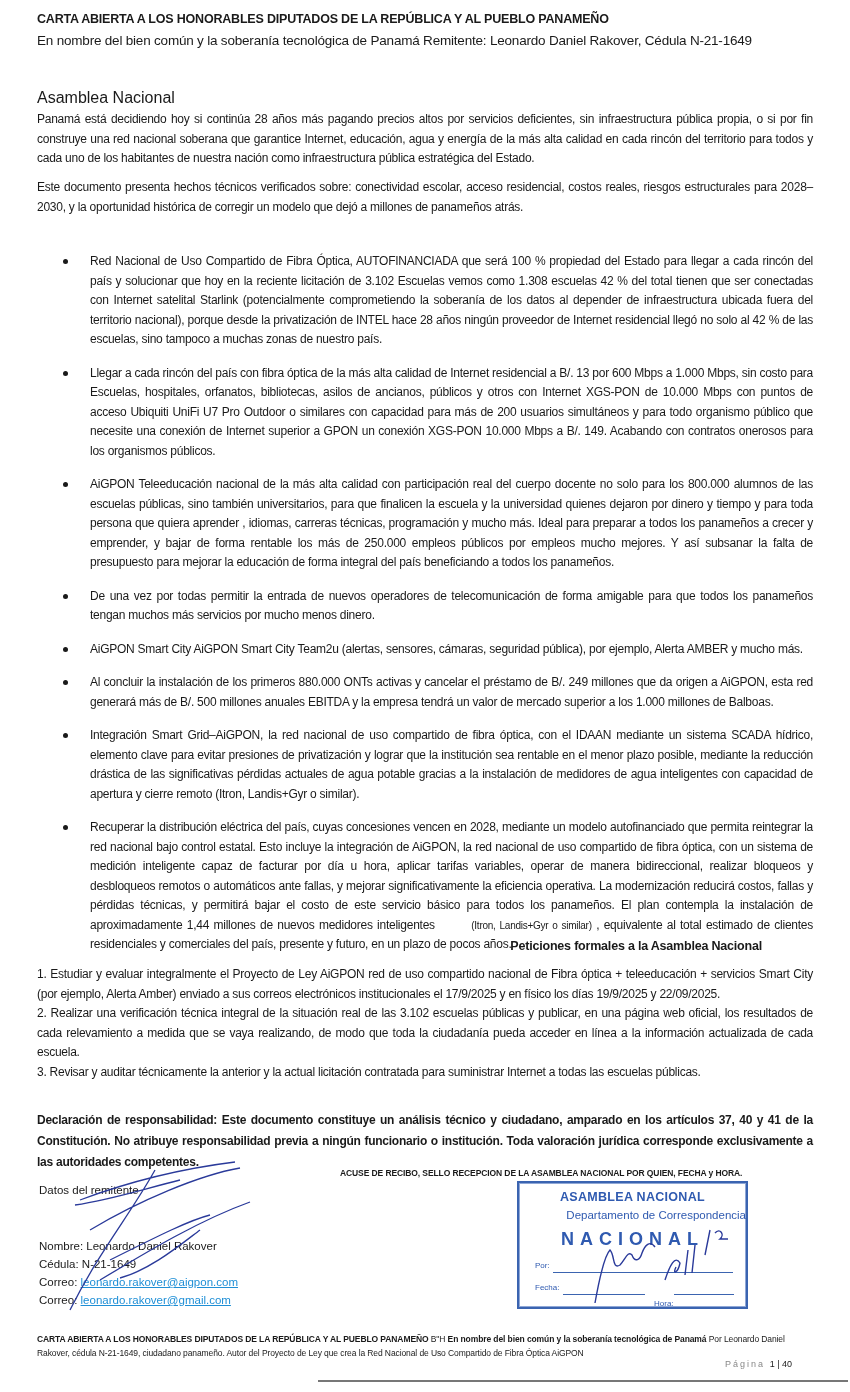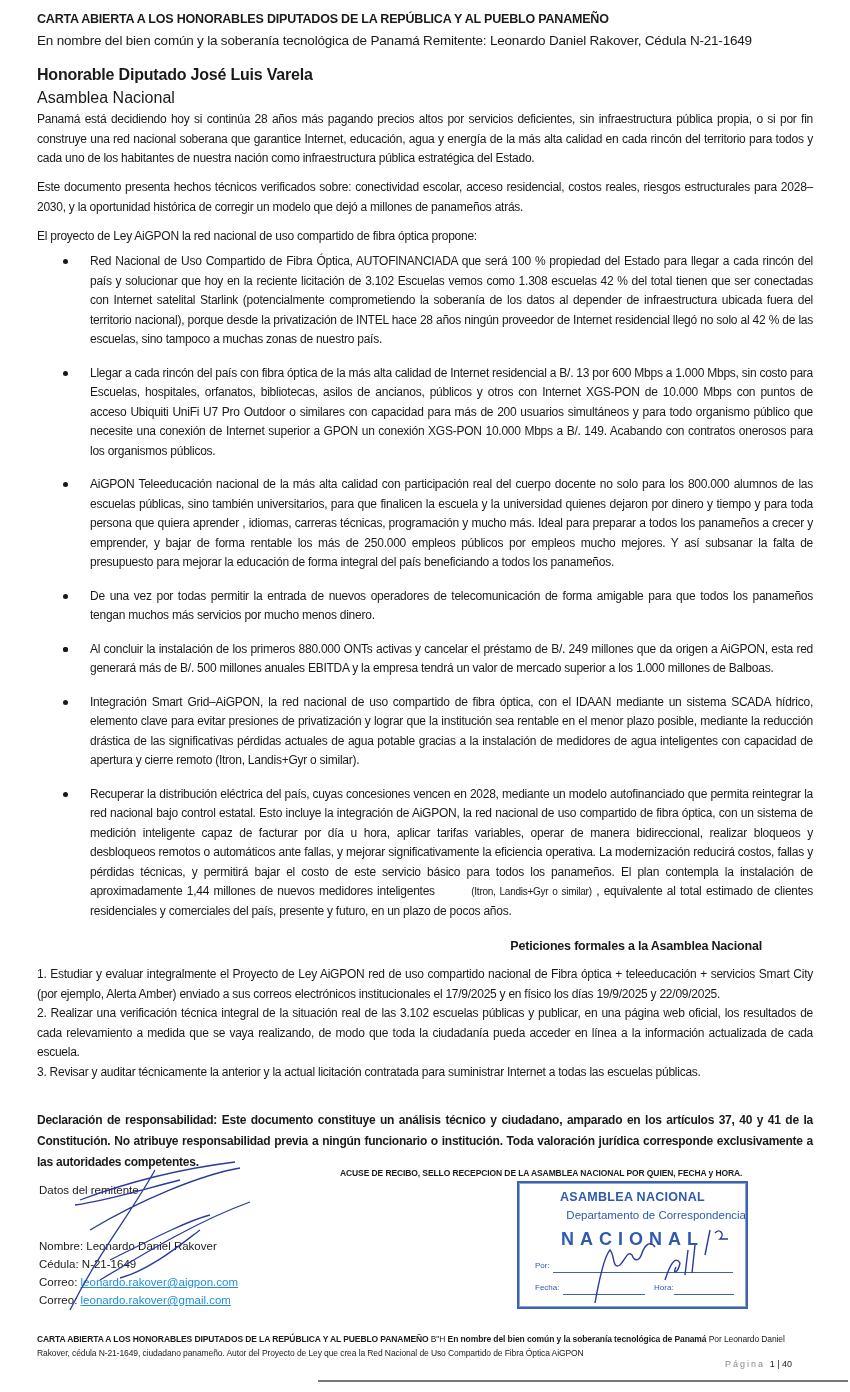--- a/index.html
+++ b/index.html
@@ -27,51 +27,49 @@
     .sender a { color: #1f8fd6; text-decoration: underline; }
     .ack { position: absolute; left: 340px; top: 1168px; font-size: 8.5px; font-weight: bold; letter-spacing: -0.1px; }
     .stamp { position: absolute; left: 517px; top: 1181px; width: 227px; height: 124px; border: 2px solid #3b64b0; box-shadow: inset 0 0 0 1px #8fa7d6; color: #2f5ab0; font-family: "Liberation Sans", sans-serif; }
     .stamp .s1 { position: absolute; top: 7px; left: 0; width: 100%; text-align: center; font-size: 12.5px; font-weight: bold; letter-spacing: 0.3px; }
     .stamp .s2 { position: absolute; top: 26px; left: 0; width: 100%; text-align: right; font-size: 11.5px; }
     .stamp .s3 { position: absolute; top: 46px; left: 0; width: 100%; text-align: center; font-size: 18px; font-weight: bold; letter-spacing: 6px; }
     .stamp .s4 { position: absolute; top: 78px; left: 16px; font-size: 8px; }
     .stamp .line1 { position: absolute; top: 89px; left: 34px; width: 180px; border-bottom: 1px solid #3b64b0; }
     .stamp .s5 { position: absolute; top: 100px; left: 16px; font-size: 8px; }
     .stamp .line2 { position: absolute; top: 111px; left: 44px; width: 82px; border-bottom: 1px solid #3b64b0; }
-    .stamp .s6 { position: absolute; top: 100px; left: 135px; font-size: 8px; }
+    .stamp .s6 { position: absolute; top: 116px; left: 135px; font-size: 8px; }
     .stamp .line3 { position: absolute; top: 111px; left: 155px; width: 60px; border-bottom: 1px solid #3b64b0; }
     .signature { position: absolute; left: 60px; top: 1160px; width: 200px; height: 155px; pointer-events: none; }
     .stamp-sig { position: absolute; left: 580px; top: 1225px; width: 160px; height: 80px; pointer-events: none; }
     .footer { position: absolute; left: 37px; top: 1332px; width: 776px; font-size: 8.5px; line-height: 14px; letter-spacing: -0.1px; }
     .footer b { font-weight: bold; }
     .pager { position: absolute; right: 58px; top: 1359px; font-size: 9px; color: #888; letter-spacing: 2px; }
     .pager .num { color: #1a1a1a; letter-spacing: 0; }
     .bottom-rule { position: absolute; left: 318px; top: 1380px; width: 530px; border-bottom: 2px solid #777; }
   </style>
 </head>
 <body>
 
 <div class="page">
 
   <div class="header-title">CARTA ABIERTA A LOS HONORABLES DIPUTADOS DE LA REPÚBLICA Y AL PUEBLO PANAMEÑO</div>
   <div class="header-sub">En nombre del bien común y la soberanía tecnológica de Panamá Remitente: Leonardo Daniel Rakover, Cédula N-21-1649</div>
 
-  <div class="recipient-name">Honorable Diputado José Luis Varela</div>
   <div class="recipient-org">Asamblea Nacional</div>
 
   <div class="body p1">Panamá está decidiendo hoy si continúa 28 años más pagando precios altos por servicios deficientes, sin infraestructura pública propia, o si por fin construye una red nacional soberana que garantice Internet, educación, agua y energía de la más alta calidad en cada rincón del territorio para todos y cada uno de los habitantes de nuestra nación como infraestructura pública estratégica del Estado.</div>
   <div class="body p2">Este documento presenta hechos técnicos verificados sobre: conectividad escolar, acceso residencial, costos reales, riesgos estructurales para 2028–2030, y la oportunidad histórica de corregir un modelo que dejó a millones de panameños atrás.</div>
-  <div class="body p3">El proyecto de Ley AiGPON la red nacional de uso compartido de fibra óptica propone:</div>
 
   <ul class="bullets">
     <li><span class="dot"></span><span>Red Nacional de Uso Compartido de Fibra Óptica, AUTOFINANCIADA que será 100 % propiedad del Estado para llegar a cada rincón del país y solucionar que  hoy en la reciente licitación de 3.102 Escuelas vemos como 1.308 escuelas 42 % del total tienen que ser conectadas con Internet satelital Starlink (potencialmente comprometiendo la soberanía de los datos al depender de infraestructura ubicada fuera del territorio nacional), porque desde la privatización de INTEL hace 28 años ningún proveedor de Internet residencial llegó no solo al 42 % de las escuelas, sino tampoco a muchas zonas de nuestro país.</span></li>
     <li><span class="dot"></span><span>Llegar a cada rincón del país con fibra óptica de la más alta calidad de Internet residencial a B/. 13 por  600 Mbps a 1.000 Mbps, sin costo para Escuelas, hospitales, orfanatos, bibliotecas, asilos de ancianos, públicos y otros con Internet XGS-PON de 10.000 Mbps con puntos de acceso Ubiquiti UniFi U7 Pro Outdoor o similares con capacidad para más de 200 usuarios simultáneos y para todo organismo público que necesite una conexión de Internet superior a GPON un conexión  XGS-PON 10.000 Mbps a B/. 149. Acabando con contratos onerosos para los organismos públicos.</span></li>
     <li><span class="dot"></span><span>AiGPON Teleeducación nacional de la más alta calidad con participación real del cuerpo docente no solo para los 800.000 alumnos de las escuelas públicas, sino también universitarios, para que finalicen la escuela y la universidad quienes dejaron por dinero y tiempo y para toda persona que quiera aprender , idiomas, carreras técnicas, programación y mucho más. Ideal para preparar a todos los panameños a crecer y emprender, y  bajar de forma rentable los más de 250.000 empleos públicos por empleos mucho mejores. Y así subsanar la falta de presupuesto para mejorar la educación de forma integral del país beneficiando a todos los panameños.</span></li>
     <li><span class="dot"></span><span>De una vez por todas permitir la entrada de nuevos operadores de telecomunicación de forma amigable para que todos los panameños tengan muchos más servicios por mucho menos dinero.</span></li>
-    <li><span class="dot"></span></li>
+    <li><span class="dot"></span><span>AiGPON Smart City AiGPON Smart City  Team2u (alertas, sensores, cámaras, seguridad pública), por ejemplo, Alerta AMBER y mucho más.</span></li>
     <li><span class="dot"></span><span>Al concluir la instalación de los primeros 880.000 ONTs activas y cancelar el préstamo de B/. 249 millones que da origen a AiGPON, esta red generará más de B/. 500 millones anuales EBITDA y la empresa tendrá un valor de mercado superior a los 1.000 millones de Balboas.</span></li>
     <li><span class="dot"></span><span>Integración Smart Grid–AiGPON, la red nacional de uso compartido de fibra óptica, con el IDAAN mediante un sistema SCADA hídrico, elemento clave para evitar presiones de privatización y lograr que la institución sea rentable en el menor plazo posible, mediante la reducción drástica de las significativas pérdidas actuales de agua potable gracias a la instalación de medidores de agua inteligentes con capacidad de apertura y cierre remoto (Itron, Landis+Gyr o similar).</span></li>
     <li><span class="dot"></span><span>Recuperar la distribución eléctrica del país, cuyas concesiones vencen en 2028, mediante un modelo autofinanciado que permita reintegrar la red nacional bajo control estatal. Esto incluye la integración de AiGPON, la red nacional de uso compartido de fibra óptica, con un sistema de medición inteligente capaz de facturar por día u hora, aplicar tarifas variables, operar de manera bidireccional, realizar bloqueos y desbloqueos remotos o automáticos ante fallas, y mejorar significativamente la eficiencia operativa. La modernización reducirá costos, fallas y pérdidas técnicas, y permitirá bajar el costo de este servicio básico para todos los panameños. El plan contempla la instalación de aproximadamente 1,44 millones de nuevos medidores inteligentes </span><span class="small-inline">(Itron, Landis+Gyr o similar)</span><span> , equivalente al total estimado de clientes residenciales y comerciales del país, presente y futuro, en un plazo de pocos años.</span></li>
   </ul>
 
   <div class="petitions-title">Peticiones formales a la Asamblea Nacional</div>
   <div class="petitions">
     <p>1. Estudiar y evaluar integralmente el Proyecto de Ley AiGPON red de uso compartido nacional de Fibra óptica + teleeducación + servicios Smart City (por ejemplo, Alerta Amber) enviado a sus correos electrónicos institucionales el 17/9/2025 y en físico los días 19/9/2025 y 22/09/2025.</p>
     <p>2. Realizar una verificación técnica integral de la situación real de las 3.102 escuelas públicas y publicar, en una página web oficial, los resultados de cada relevamiento a medida que se vaya realizando, de modo que toda la ciudadanía pueda acceder en línea a la información actualizada de cada escuela.</p>
     <p>3. Revisar y auditar técnicamente la anterior y la actual licitación contratada para suministrar Internet a  todas las escuelas públicas.</p>

